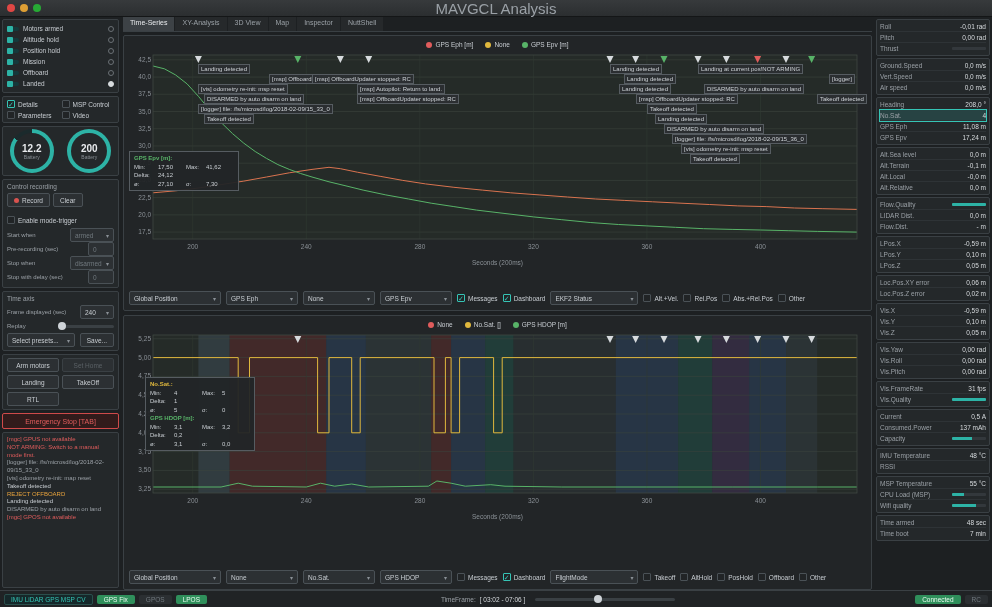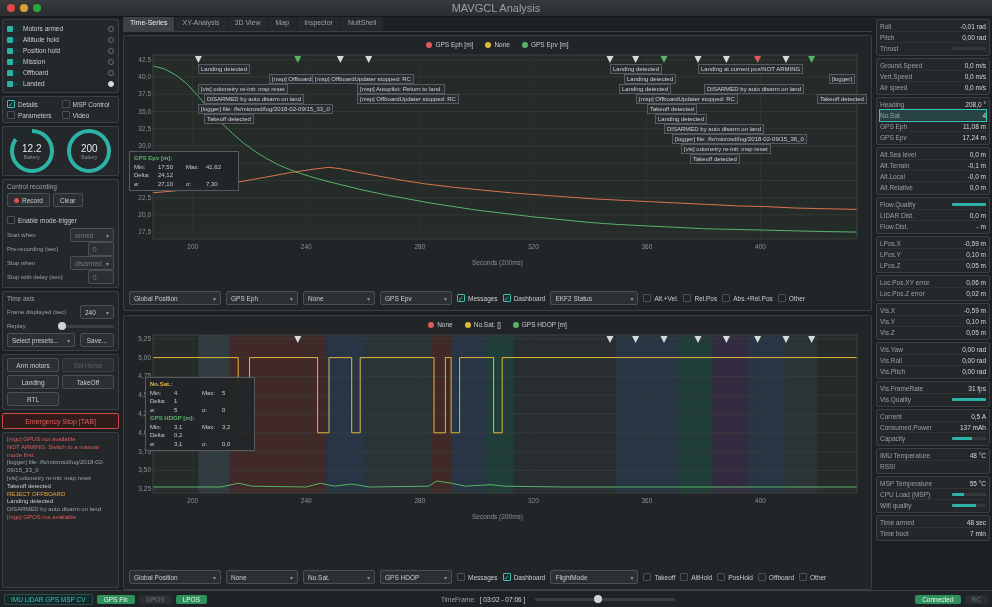--- a/index.html
+++ b/index.html
@@ -3,39 +3,39 @@
 <meta charset="utf-8">
 <style>
 *{margin:0;padding:0;box-sizing:border-box}
 html,body{width:992px;height:607px;overflow:hidden}
 body{background:#191c1e;font-family:"Liberation Sans",sans-serif;color:#c8cdd2;position:relative}
 .app{position:absolute;inset:0;background:#1d2022}
 .titlebar{height:17px;background:linear-gradient(#373a3c,#2b2e30);border-bottom:1px solid #141617;position:relative;display:flex;align-items:center;justify-content:center}
 .traffic{position:absolute;left:7px;top:4px;display:flex;gap:5px}
 .tl{width:8px;height:8px;border-radius:50%;display:inline-block}
 .tl.red{background:#df4744}.tl.yellow{background:#de9f34}.tl.green{background:#27aa35}
-.title{font-size:11px;color:#9aa0a6}
+.title{font-size:15px;color:#9aa0a6}
 .content{position:absolute;top:17px;bottom:17px;left:0;right:0;display:flex}
 .sidebar-left{width:121px;padding:2px;display:flex;flex-direction:column;gap:3px}
 .box{background:#24282a;border:1px solid #3a4044;border-radius:2px;padding:3px 4px}
 .box-title{font-size:6.5px;color:#9aa0a6;margin-bottom:3px}
 .flag-row{display:flex;align-items:center;gap:4px;height:11px}
 .flag-toggle{width:12px;height:4px;background:#15393b;border-radius:2px;position:relative;flex:0 0 12px}
 .flag-toggle::before{content:"";position:absolute;left:0;top:-1px;width:6px;height:6px;background:#2db3a6;border-radius:1px}
 .flag-label{flex:1;font-size:6.5px;color:#c8cdd2;white-space:nowrap}
 .flag-led{width:6px;height:6px;border-radius:50%;border:1px solid #6a7075;flex:0 0 6px}
 .flag-led.on{background:#d7dbde;border-color:#d7dbde}
 .checks-grid{display:grid;grid-template-columns:1fr 1fr;gap:3px 2px}
 .chk{display:inline-flex;align-items:center;gap:3px;font-size:6.5px;color:#c8cdd2;white-space:nowrap;cursor:default}
 .chk-box{width:8px;height:8px;border:1px solid #4a5156;background:#212426;display:inline-flex;align-items:center;justify-content:center;font-size:7px;line-height:7px;color:transparent;border-radius:1px;flex:0 0 8px}
 .chk-box.checked{color:#35c4b5;border-color:#35c4b5}
 .gauges-row{display:flex;justify-content:space-around;padding:2px 0}
 .gauge-ring{width:44px;height:44px;border-radius:50%;display:flex;align-items:center;justify-content:center}
 .gauge-inner{width:36px;height:36px;border-radius:50%;background:#24282a;display:flex;flex-direction:column;align-items:center;justify-content:center}
-.gauge-value{font-size:10px;color:#e8eaed;font-weight:normal}
+.gauge-value{font-size:10px;color:#e8eaed;font-weight:bold}
 .gauge-caption{font-size:5px;color:#8a9096}
 .btn{background:#2c3033;border:1px solid #4a5156;border-radius:2px;color:#c8cdd2;font-size:6.5px;height:14px;padding:0 6px;font-family:inherit;display:inline-flex;align-items:center;justify-content:center;cursor:default}
 .btn.disabled{color:#5a6065;border-color:#3a4044}
 .rec-row-btns{display:flex;gap:3px;margin-bottom:3px}
 .rec-dot{width:5px;height:5px;border-radius:50%;background:#d9534f;display:inline-block;margin-right:3px}
 .frow{display:flex;justify-content:space-between;align-items:center;height:14px;font-size:6px;color:#9aa0a6}
 .sel{display:inline-flex;align-items:center;justify-content:space-between;background:#2c3033;border:1px solid #4a5156;border-radius:2px;height:14px;font-size:6.5px;color:#c8cdd2;padding:0 4px;white-space:nowrap;cursor:default}
 .sel .car{color:#8a9096;font-size:6px;margin-left:4px}
 .sel .dim{color:#70787e}
 .slider{flex:0 0 56px;height:3px;background:#3a4044;border-radius:2px;position:relative;display:inline-block}

